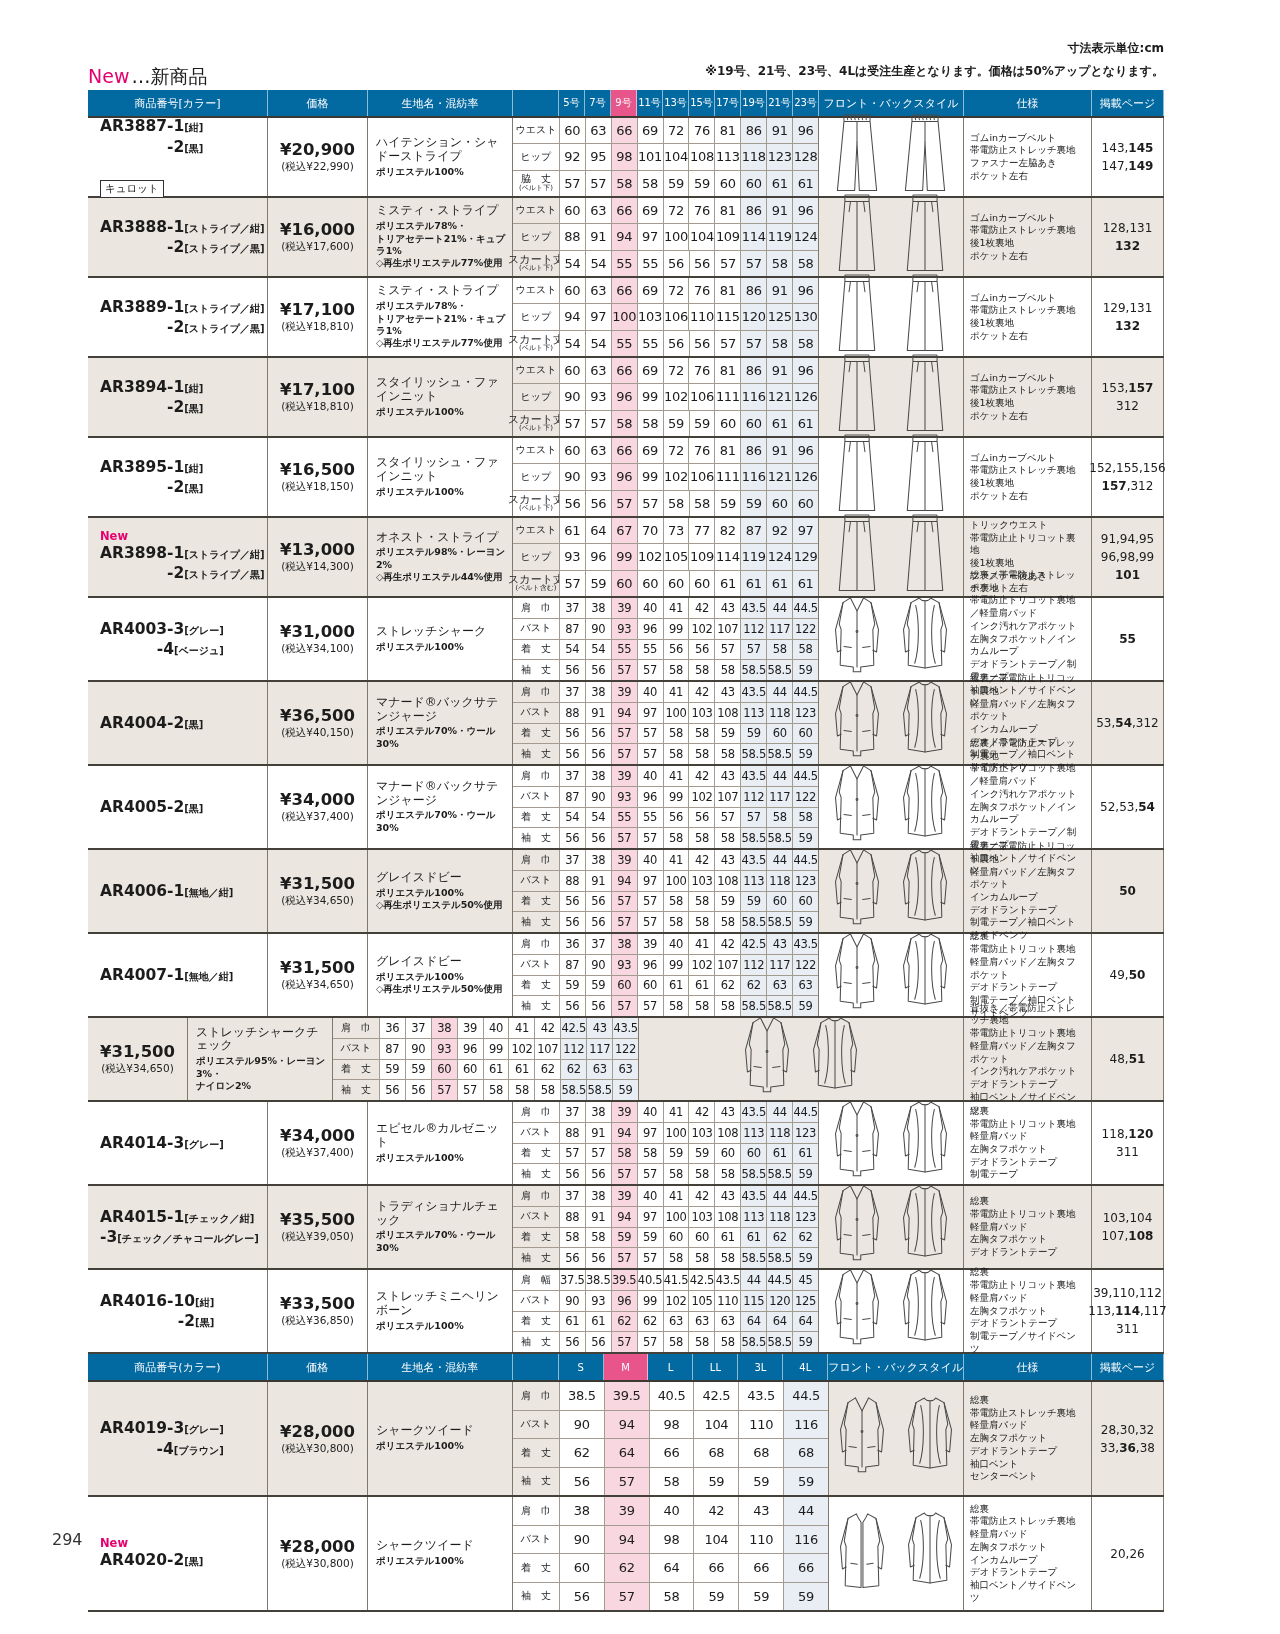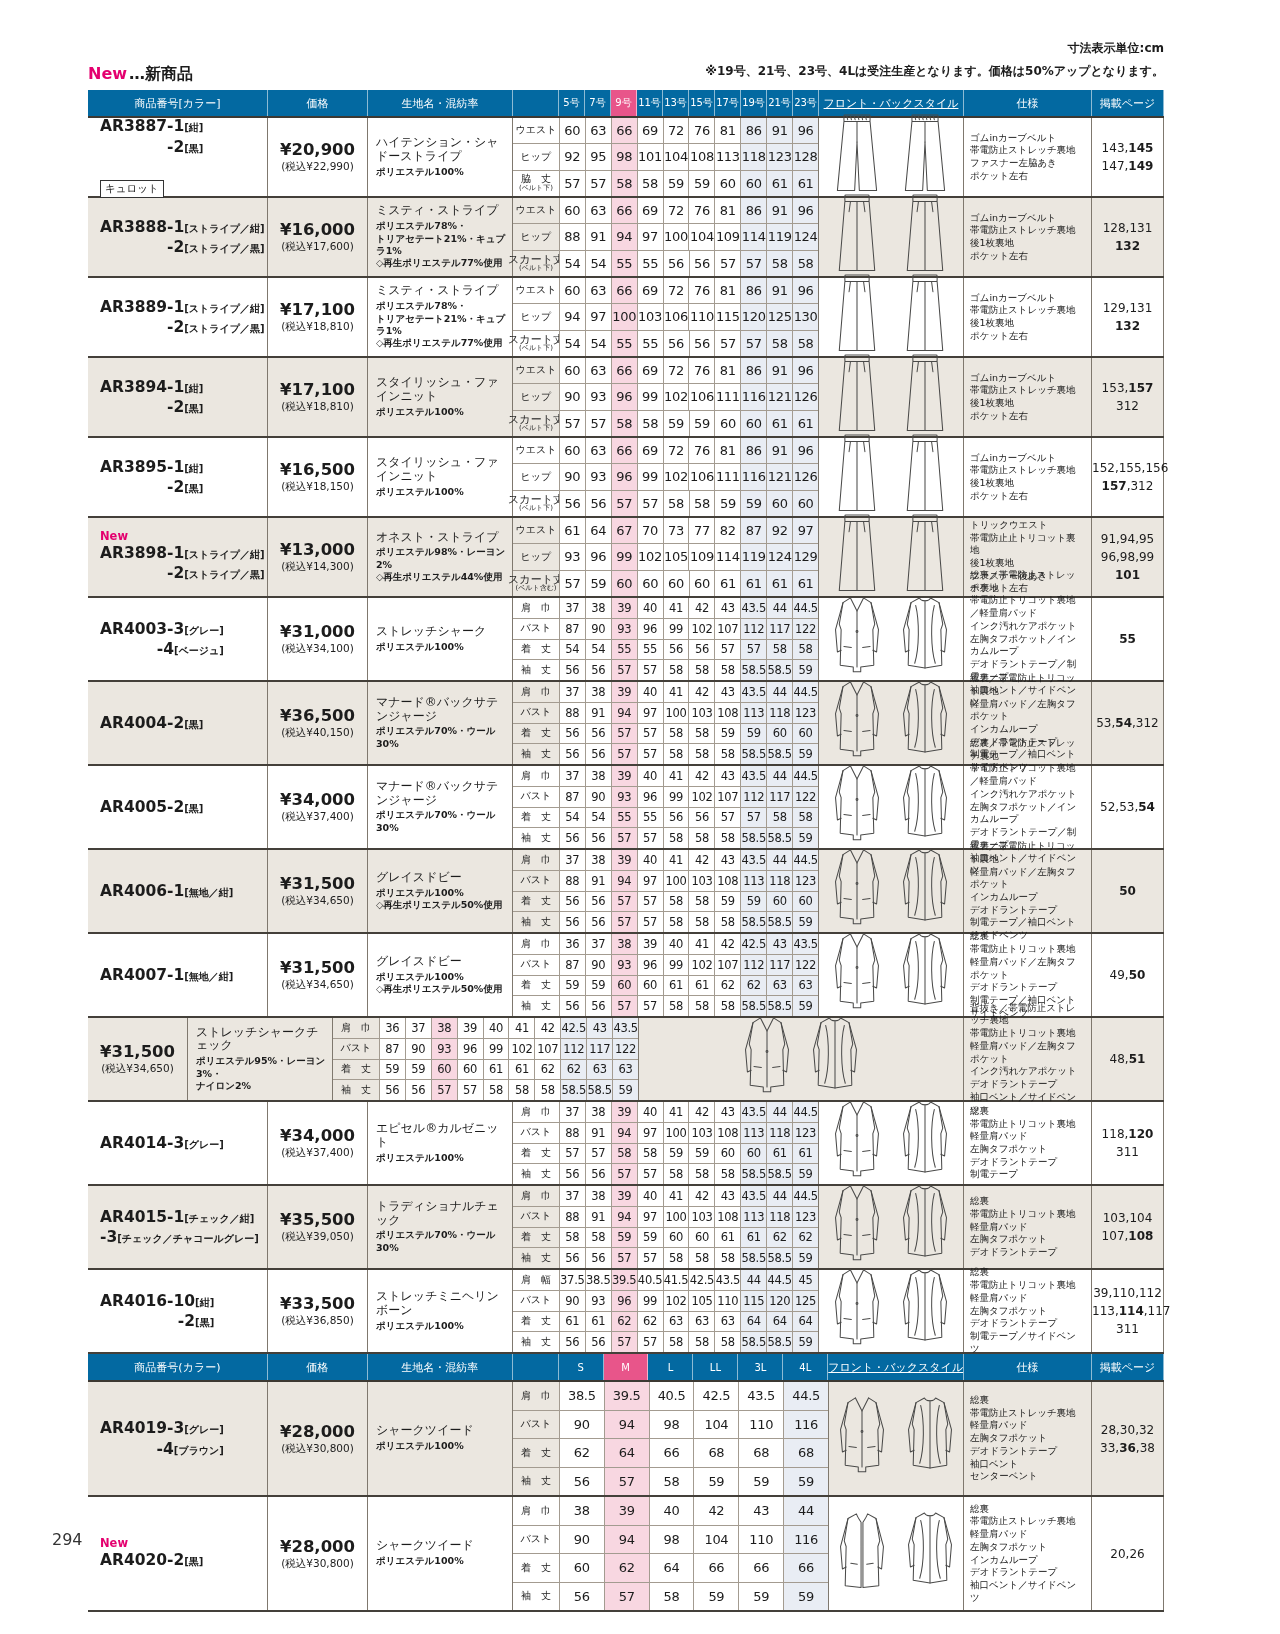--- a/index.html
+++ b/index.html
@@ -1,35 +1,35 @@
 <!DOCTYPE html>
 <html><head>
 <meta charset="utf-8">
 <style>
   html,body{margin:0;padding:0;background:#fff;}
   body{width:1280px;height:1634px;position:relative;font-family:"DejaVu Sans","Liberation Sans",sans-serif;color:#1c1c1c;}
   .page{position:absolute;inset:0;background:#fff;overflow:hidden;}
   .topnotes{position:absolute;right:116px;top:40px;text-align:right;}
   .unit-note{font-size:12px;font-weight:bold;}
   .order-note{font-size:12px;font-weight:bold;margin-top:6px;}
-  .new-legend{position:absolute;left:88px;top:64px;font-size:16px;font-weight:bold;}
+  .new-legend{position:absolute;left:88px;top:64px;font-size:19px;font-weight:normal;}
   .new-legend .nl{color:#e4006f;margin-right:2px;}
   .catalog{position:absolute;left:88px;top:90px;width:1076px;}
   
   .thead{display:flex;background:#0369a1;color:#fff;height:26px;align-items:stretch;border-bottom:2px solid #3c3933;}
   .hc{display:flex;align-items:center;justify-content:center;font-size:11px;border-right:1px solid rgba(255,255,255,.55);box-sizing:border-box;white-space:nowrap;}
   .hc.h-pink{background:#e8558a;}
   .col-prod{width:180px;}
   .col-price{width:100px;}
   .col-fab{width:145px;}
   .col-mlabel{width:46px;}
   .sz10{width:26px;}
   .sz6{width:45px;}
   .szh{font-size:10px;}
-  .col-style{flex:1;text-decoration:underline;}
+  .col-style{flex:1;}
   .col-spec{width:128px;}
   .col-page{width:72px;}
   
   .trow{display:flex;align-items:stretch;background:#fff;border-bottom:2px solid #44403a;box-sizing:border-box;}
   .trow.shade{background:#ebe7e0;}
   .h3{height:80px;}
   .h4{height:84px;}
   .h4b{height:115px;}
   .cell{border-right:1px solid #7f786e;box-sizing:border-box;display:flex;flex-direction:column;justify-content:center;}
   .cell.col-prod{align-items:flex-start;padding-left:12px;}
@@ -59,21 +59,21 @@
   .h3 .mcell{font-size:13px;}
   .h4 .mcell{font-size:11.5px;}
   .h4b .mcell{font-size:13px;}
   .mcell.c-pink{background:#f8d7e1;}
   .mcell.c-blue{background:#e9edf4;}
   .cell.col-style{flex-direction:row;align-items:center;justify-content:center;gap:12px;}
   .gar{width:56px;height:94px;stroke:#4a4a49;fill:none;stroke-width:1.1;stroke-linejoin:round;stroke-linecap:round;}
   .h4b .gar{height:104px;}
   .cell.col-spec{align-items:flex-start;padding:4px 6px;}
   .spec{font-size:9.5px;line-height:1.34;}
-  .cell.col-page{}
+  .cell.col-page{align-items:center;}
   .pg{font-size:12px;line-height:1.5;text-align:center;}
   .pg b{font-weight:bold;}
   .corner-page{position:absolute;left:52px;top:1530px;font-size:16px;color:#333;}
 </style>
 </head>
 <body>
 
 <svg width="0" height="0" style="position:absolute" aria-hidden="true">
   <defs>
     <symbol id="g-culotte" viewBox="0 0 60 100">

